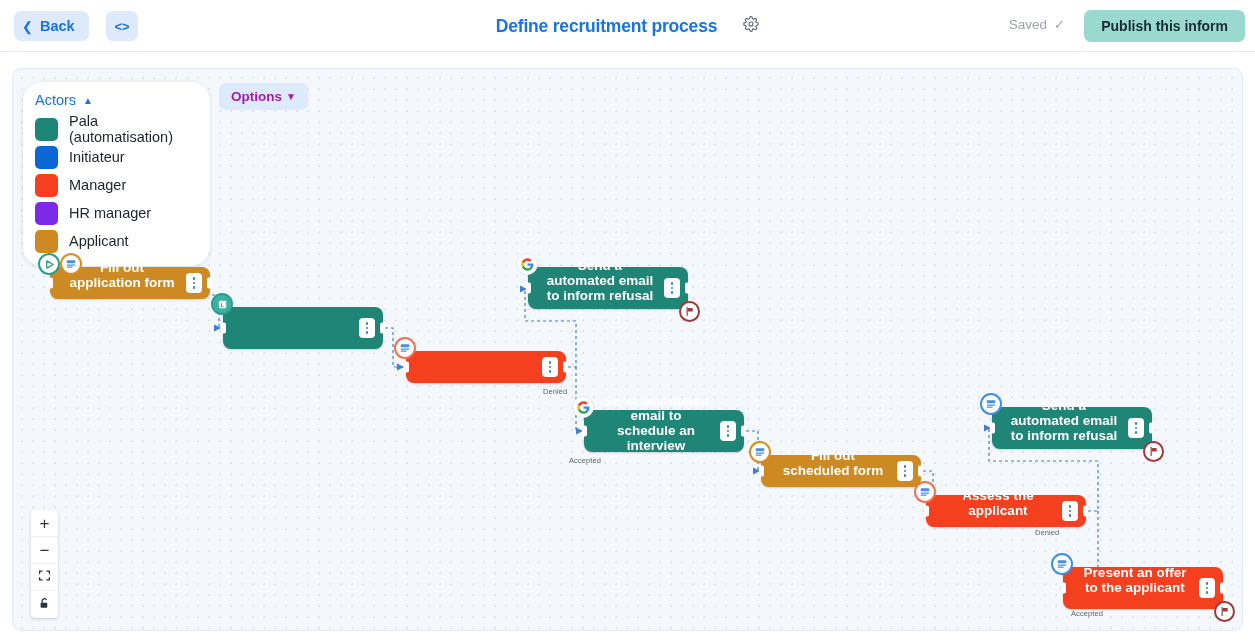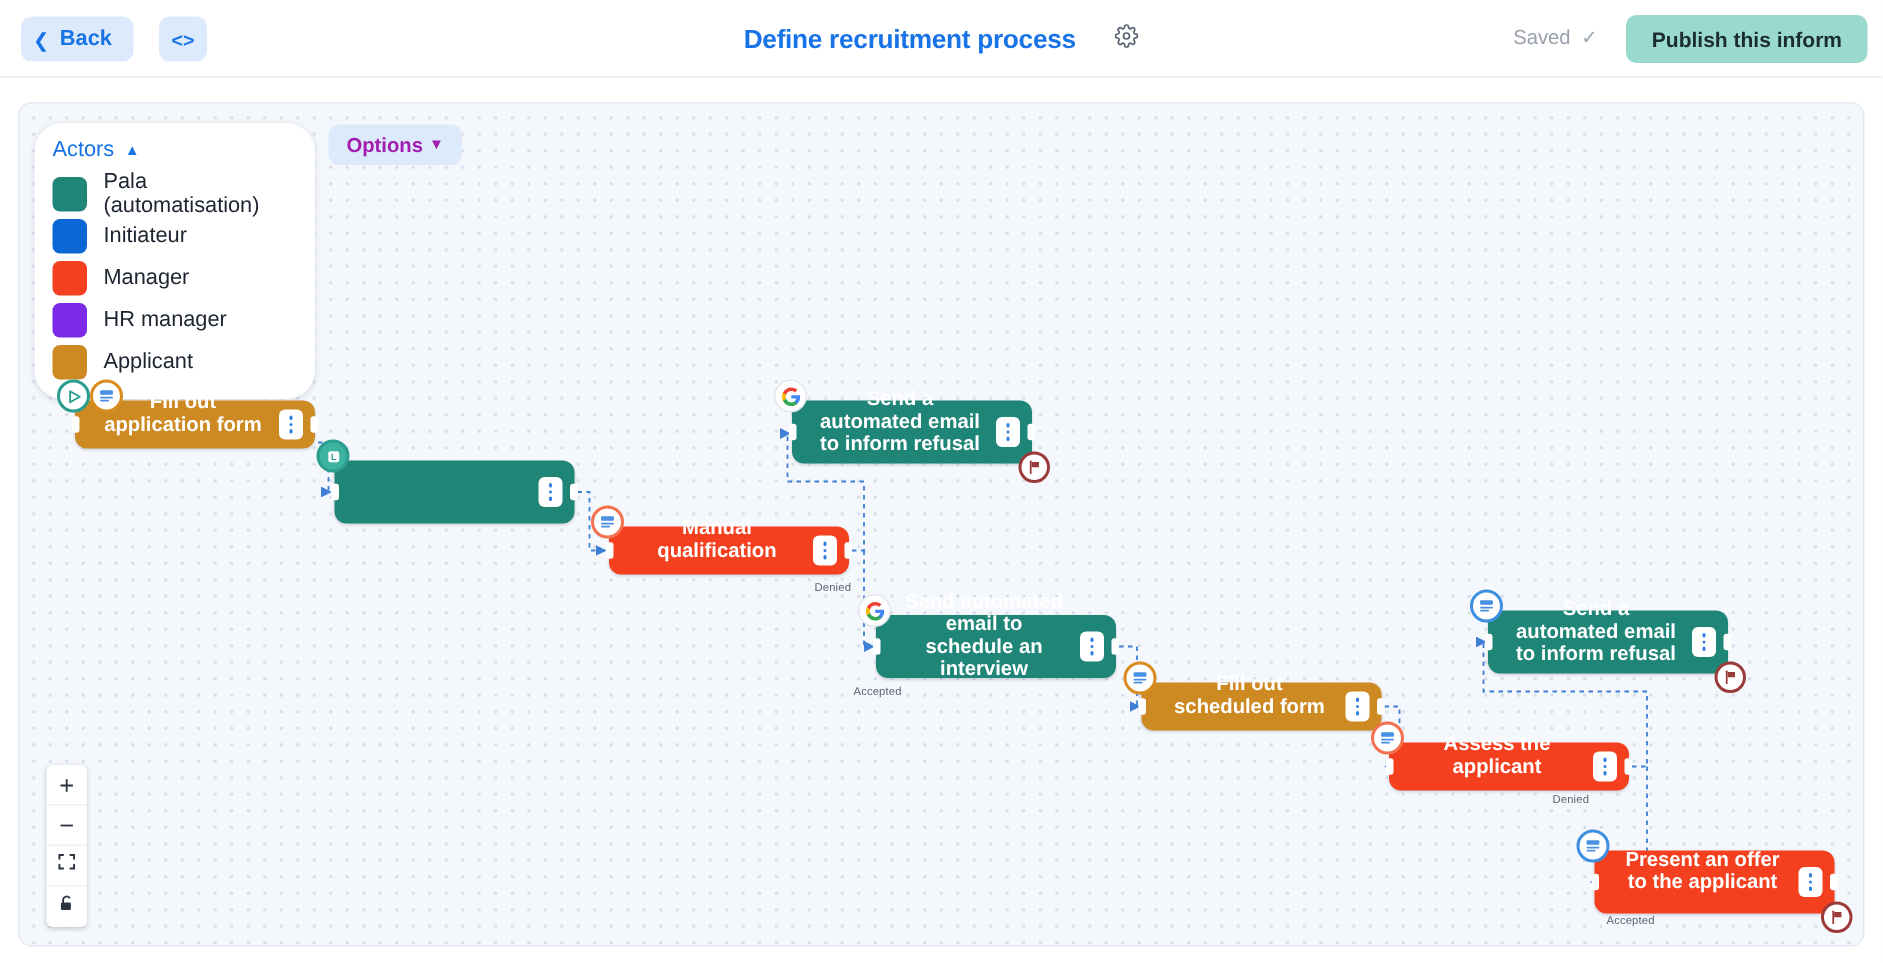--- a/index.html
+++ b/index.html
@@ -322,21 +322,20 @@
   <div class="node" style="left:393px; top:282px; width:160px; height:32px; background:#f4401e;">
     <span class="port left"></span>
     <span class="port right"></span>
     <span class="badge form" style="left:-12px; border-color:#f4704e;">
       <svg width="12" height="12" viewBox="0 0 14 14">
         <rect x="2" y="2.5" width="10" height="3.6" rx="1" fill="#4a90e2"></rect>
         <rect x="2" y="7.6" width="10" height="1.3" rx=".6" fill="#4a90e2"></rect>
         <rect x="2" y="10" width="7" height="1.3" rx=".6" fill="#4a90e2"></rect>
       </svg>
     </span>
-    <span class="label">Manual qualification</span>
     <span class="dots-btn">
         <i></i>
         <i></i>
         <i></i>
       </span>
   </div>
 
   <div class="node" style="left:515px; top:198px; width:160px; height:42px; background:#1f8577;">
     <span class="port left"></span>
     <span class="port right"></span>

